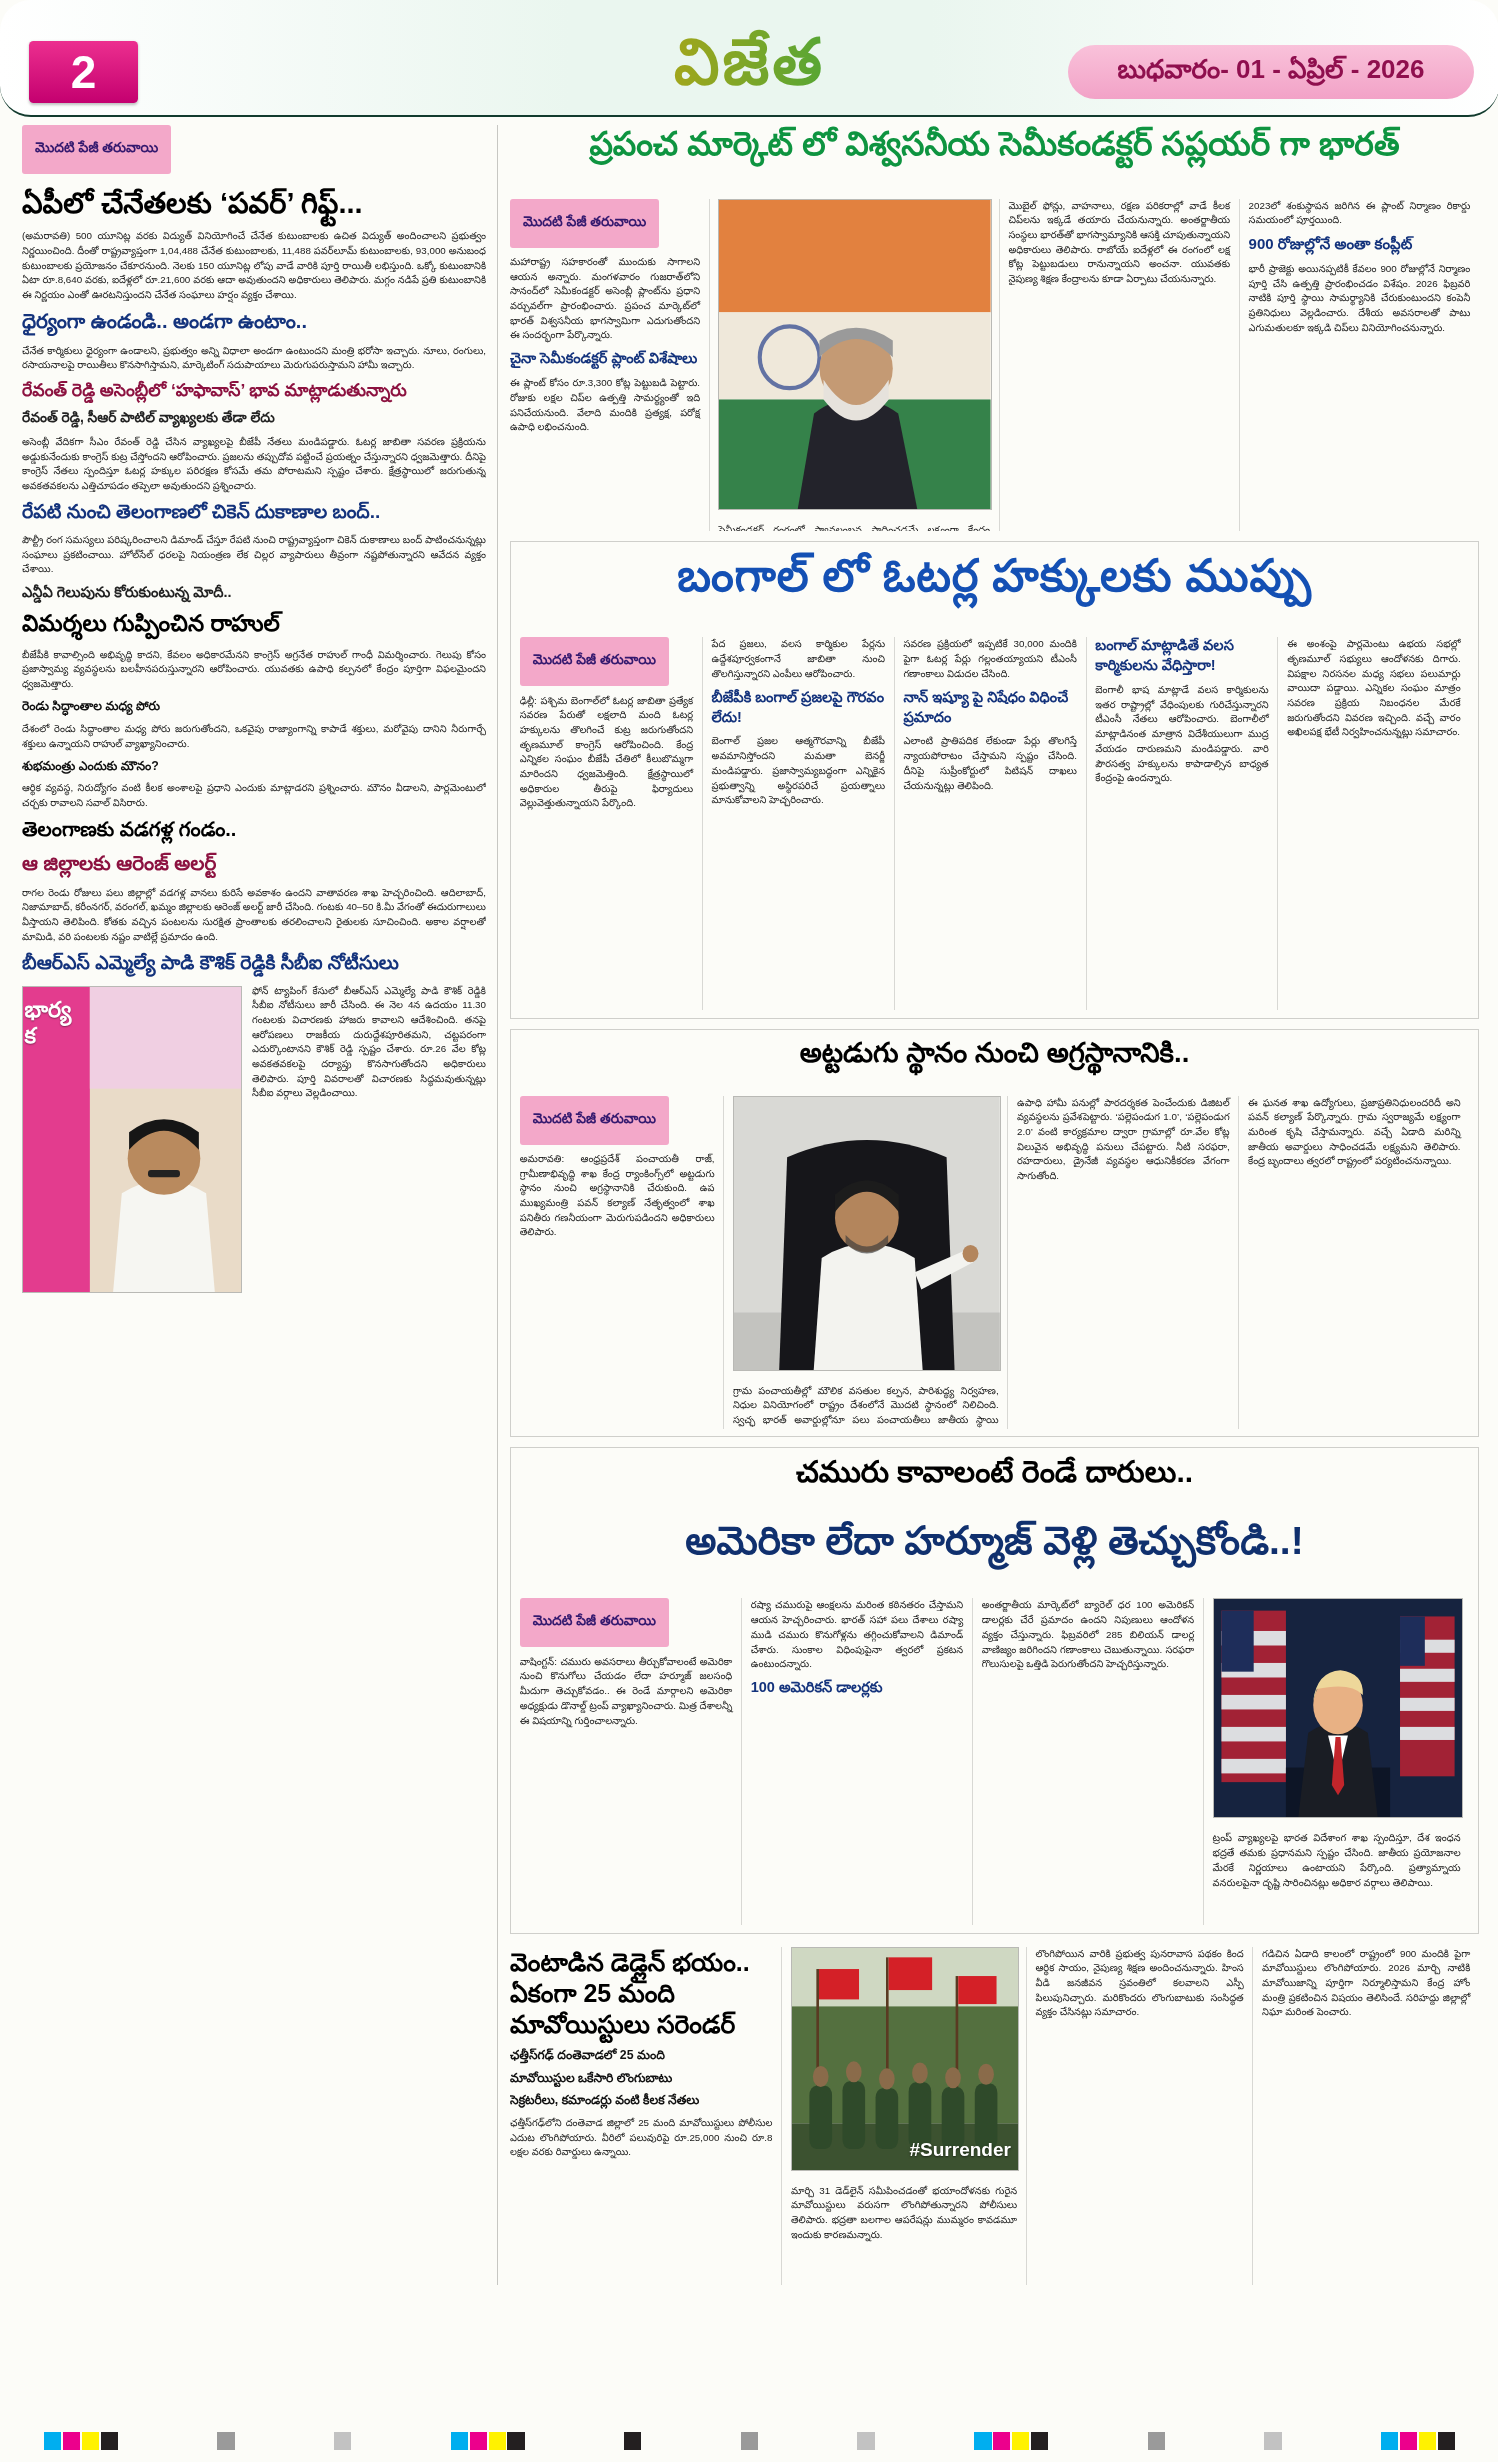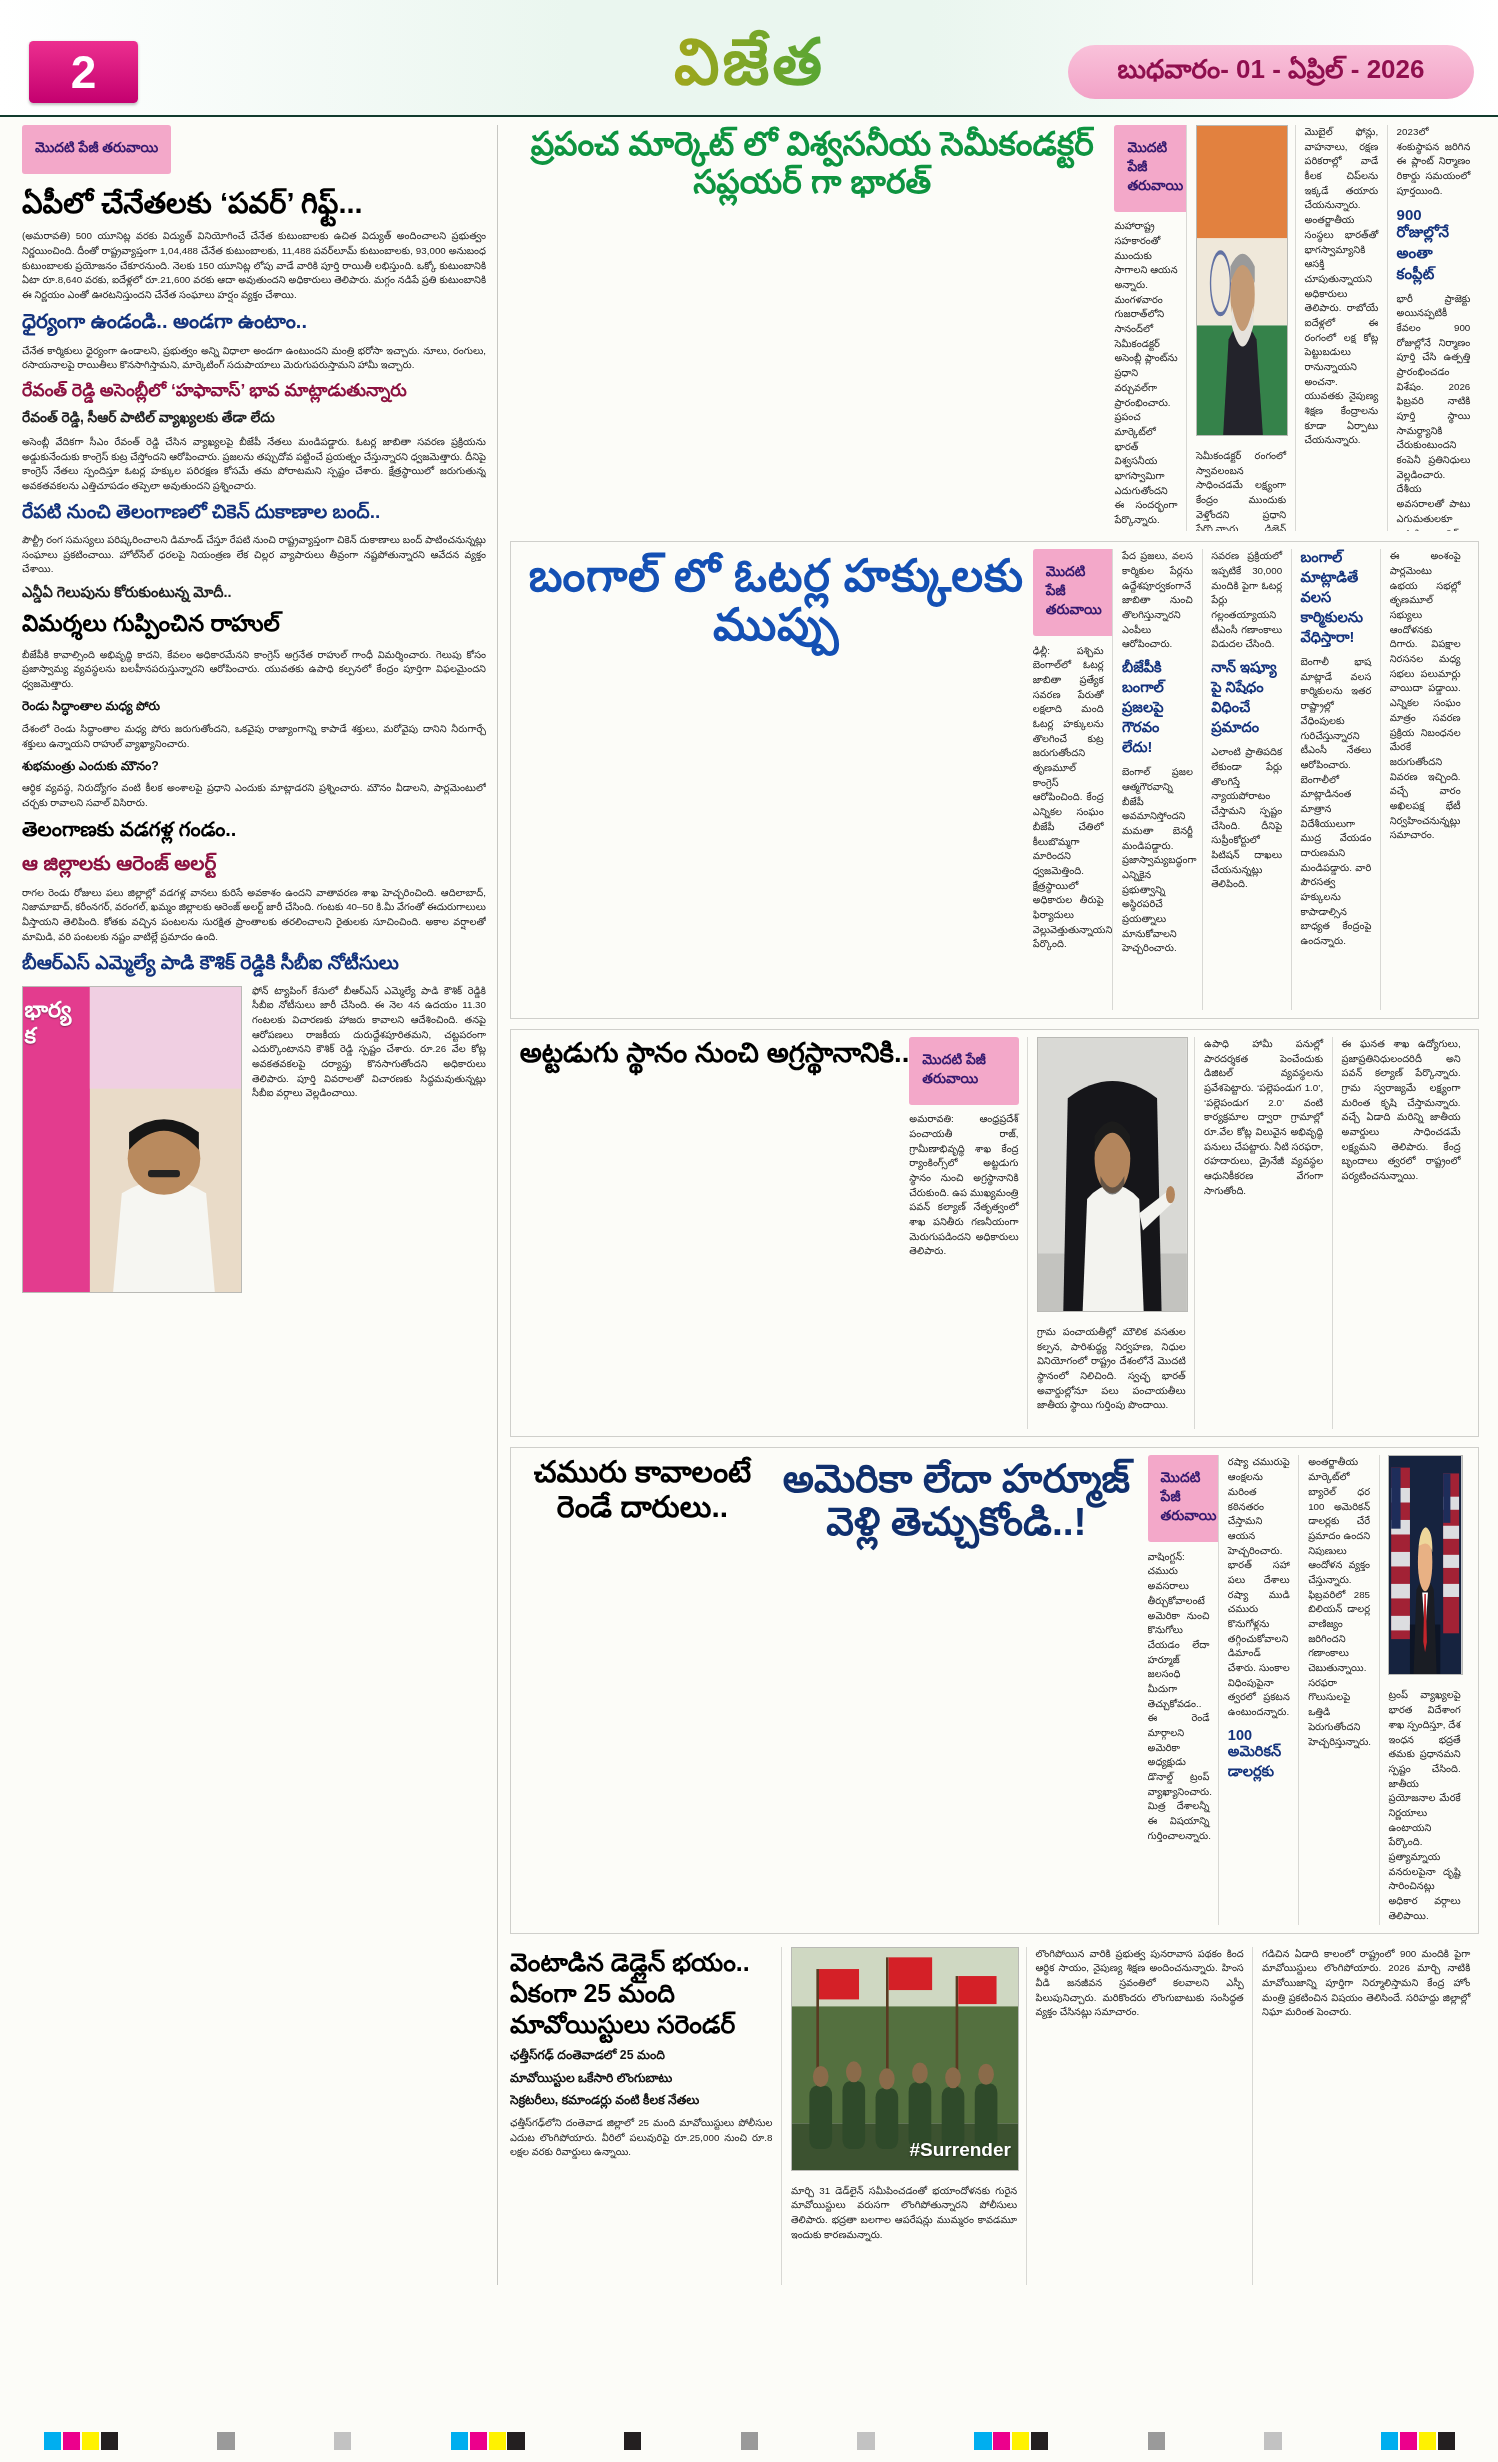--- a/index.html
+++ b/index.html
@@ -2,21 +2,21 @@
 <html style="font-size:11.6px"><head>
 <meta charset="utf-8">
 <style>
   html,body{margin:0;padding:0;background:#e8e8e4;}
   .page{position:relative;width:1499px;height:2462px;background:#fcfcf8;margin:0 auto;
         font-family:"Liberation Sans","DejaVu Sans",sans-serif;color:#1a1a1a;overflow:hidden;}
 
   
   .hdr{position:absolute;top:0;left:0;right:0;height:115px;
        background:linear-gradient(90deg,#ffffff 0%,#eaf6ef 38%,#eaf6ef 62%,#ffffff 100%);
-       border-bottom:2.2px solid #123b2e;}
+       border-bottom:2.2px solid #123b2e;border-radius:31px;}
   .pagenum{position:absolute;left:29px;top:41px;width:109px;height:62px;border-radius:4.4px;
        background:linear-gradient(180deg,#ec2f8f,#c4006f);color:#fff;font-size:46px;font-weight:800;
        display:flex;align-items:center;justify-content:center;box-shadow:0 1.5px 2.9px rgba(0,0,0,.25);}
   .logo{position:absolute;left:0;right:0;top:25px;text-align:center;font-size:64px;font-weight:800;
        background:linear-gradient(90deg,#e6007e,#f7a600,#00a650,#0072bc);
        -webkit-background-clip:text;background-clip:text;color:transparent;letter-spacing:2.9px;}
   .datebar{position:absolute;right:25px;top:45px;width:406px;height:54px;border-radius:27.6px;
        background:linear-gradient(180deg,#f9c2da,#f2a2c7);display:flex;align-items:center;justify-content:center;
        color:#8f0f4e;font-size:26px;font-weight:800;}
 
@@ -28,21 +28,21 @@
 
   
   .tag{display:inline-block;background:#f3a8c9;color:#33186e;font-weight:700;font-size:13.8px;
        padding:15px 13px;border-radius:2.9px;margin-bottom:7.3px;}
   .body{font-size:9.8px;line-height:1.5;text-align:justify;color:#181818;margin:0 0 7.3px 0;}
   .cols{display:flex;align-items:stretch;flex:1;min-height:0;}
   .cols>.col{padding:0 8.7px;border-left:0.7px solid #d8d8d4;min-width:0;overflow:hidden;}
   .cols>.col:first-child{border-left:none;padding-left:0;}
   .sub-c{text-align:left;font-weight:800;margin:5.8px 0;}
   .navy{color:#14337c;} .maroon{color:#8c1240;}
-  .article{overflow:hidden;display:flex;flex-direction:row;}
+  .article{overflow:hidden;display:flex;flex-direction:column;gap:27px;}
   .boxed{border:0.7px solid #cfcfcb;padding:7.3px 8.7px;}
 
   
   .h-left{font-size:29px;font-weight:800;line-height:1.2;margin:4.4px 0 8.7px 0;color:#000;}
   .sub1{font-size:20px;} .sub2{font-size:17.4px;} .sub2b{font-size:13.8px;color:#222;}
   .sub3{font-size:19px;} .sub4a{font-size:14.5px;color:#222;} .sub4b{font-size:23px;color:#000;}
   .sub5{font-size:13.8px;text-align:left;color:#111;} 
   .sub7{font-size:20px;color:#000;} .sub7b{font-size:20px;}
   .sub8{font-size:19px;}
   .photoblock{overflow:hidden;margin-top:4.4px;}

